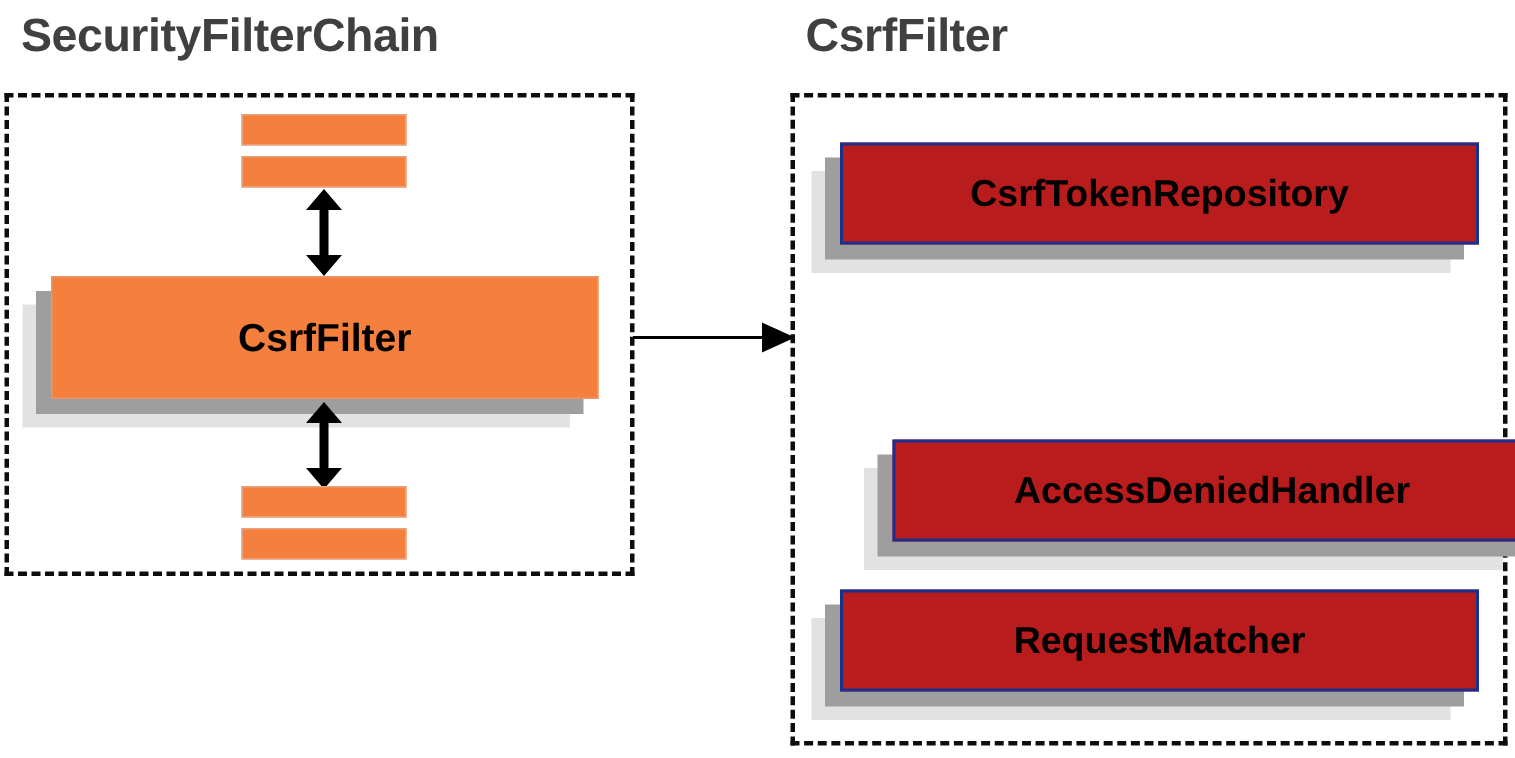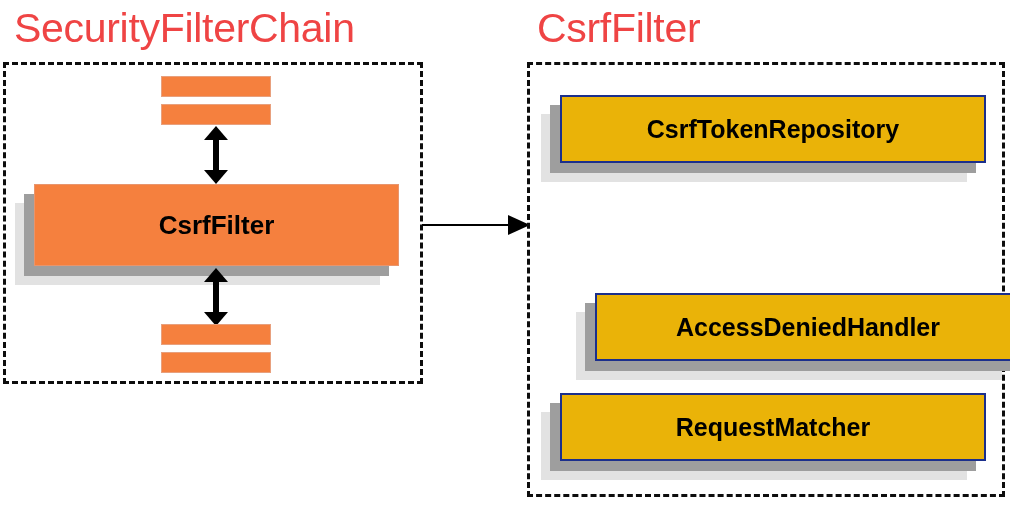--- a/index.html
+++ b/index.html
@@ -14,23 +14,23 @@
     position: relative;
     width: 1010px;
     height: 505px;
     background: #ffffff;
     overflow: hidden;
   }
 
   
   .panel-title {
     position: absolute;
-    font-size: 41px;
-    font-weight: normal;
-    color: #ef4444;
+    font-size: 31px;
+    font-weight: bold;
+    color: #404040;
     letter-spacing: -0.3px;
     white-space: nowrap;
     line-height: 1;
   }
   #title-left  { left: 14px;  top: 8px; }
   #title-right { left: 537px; top: 8px; }
 
   
   .dashed-panel {
     position: absolute;
@@ -73,21 +73,21 @@
   #csrf-filter-box .shadow-near,
   #csrf-filter-box .box-face { width: 365px; height: 82px; }
   #csrf-filter-box .box-face {
     background: #f5803e;
     border: 1px solid #e8956d;
   }
   #csrf-filter-box .box-label { font-size: 26px; }
 
   
   .dep-box .box-face {
-    background: #eab308;
+    background: #b91c1c;
     border: 2px solid #1b2f8c;
   }
   .dep-box .box-label { font-size: 25px; }
 
   
   .stub {
     position: absolute;
     background: #f5803e;
     border: 1px solid #e8a07d;
     box-sizing: border-box;

